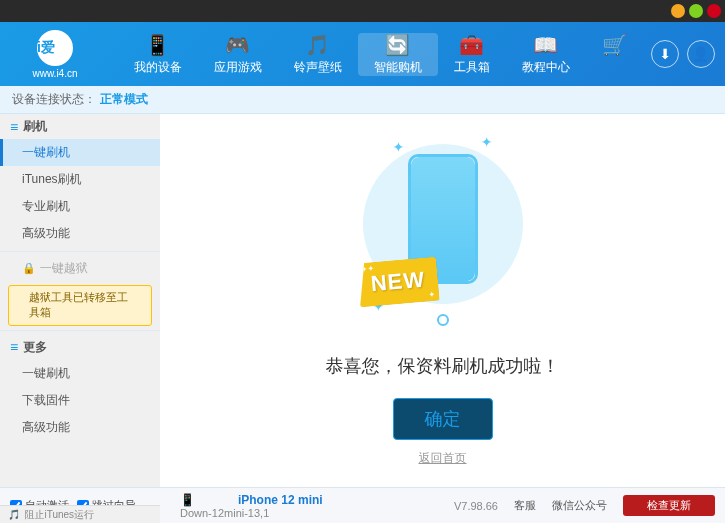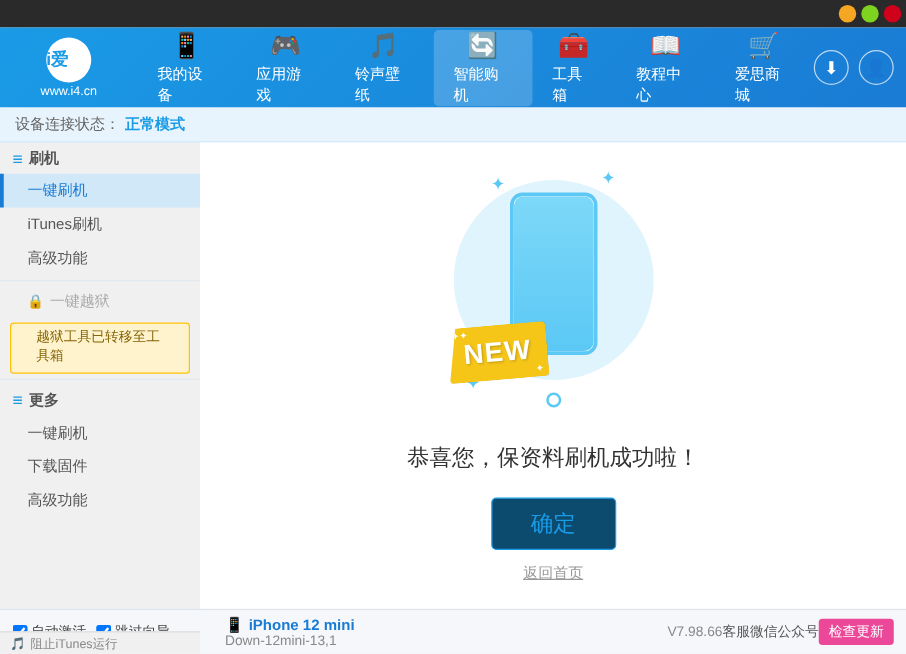--- a/index.html
+++ b/index.html
@@ -308,37 +308,39 @@
     }
     .checkbox-item input { margin-right: 3px; width: 12px; height: 12px; }
     .device-info {
       flex: 1;
       padding-left: 10px;
     }
     .device-name {
       font-size: 12px;
       font-weight: bold;
       color: #1a7bd4;
+      margin-left: 39px;
     }
     .device-detail {
       font-size: 11px;
       color: #888;
     }
     .bottom-right {
       display: flex;
       align-items: center;
+      gap: 16px;
       font-size: 11px;
       color: #666;
     }
     .bottom-version { color: #888; }
     .bottom-link { color: #555; cursor: pointer; }
     .update-btn {
-      background: #ec4899;
-      color: white;
-      padding: 3px 8px;
+      background: #b91c1c;
+      color: white;
+      padding: 3px 24px;
       border-radius: 3px;
       font-size: 11px;
       cursor: pointer;
     }
 
     .left-panel {
       position: relative;
       width: 160px;
       display: flex;
       flex-direction: column;
@@ -385,21 +387,20 @@
     <div class="nav-item">
       <div class="nav-icon">🧰</div>
       <div>工具箱</div>
     </div>
     <div class="nav-item">
       <div class="nav-icon">📖</div>
       <div>教程中心</div>
     </div>
     <div class="nav-item">
       <div class="nav-icon">🛒</div>
-      <div>爱思商城</div>
     </div>
   </div>
   <div class="header-right">
     <div class="header-right-btn">⬇</div>
     <div class="header-right-btn">👤</div>
   </div>
 </div>
 
 <div class="status-bar">
   <span class="label">设备连接状态：</span>
@@ -413,20 +414,23 @@
 
       <div class="sidebar-section-header">
         <span class="icon">≡</span>
         <span>刷机</span>
       </div>
       <div class="sidebar-item active">
         <span>一键刷机</span>
       </div>
       <div class="sidebar-item">
         <span>iTunes刷机</span>
+      </div>
+      <div class="sidebar-item">
+        <span>专业刷机</span>
       </div>
       <div class="sidebar-item">
         <span>高级功能</span>
       </div>
 
       <div class="sidebar-divider"></div>
 
       <div class="sidebar-disabled">
         <span class="lock">🔒</span>
         <span>一键越狱</span>

